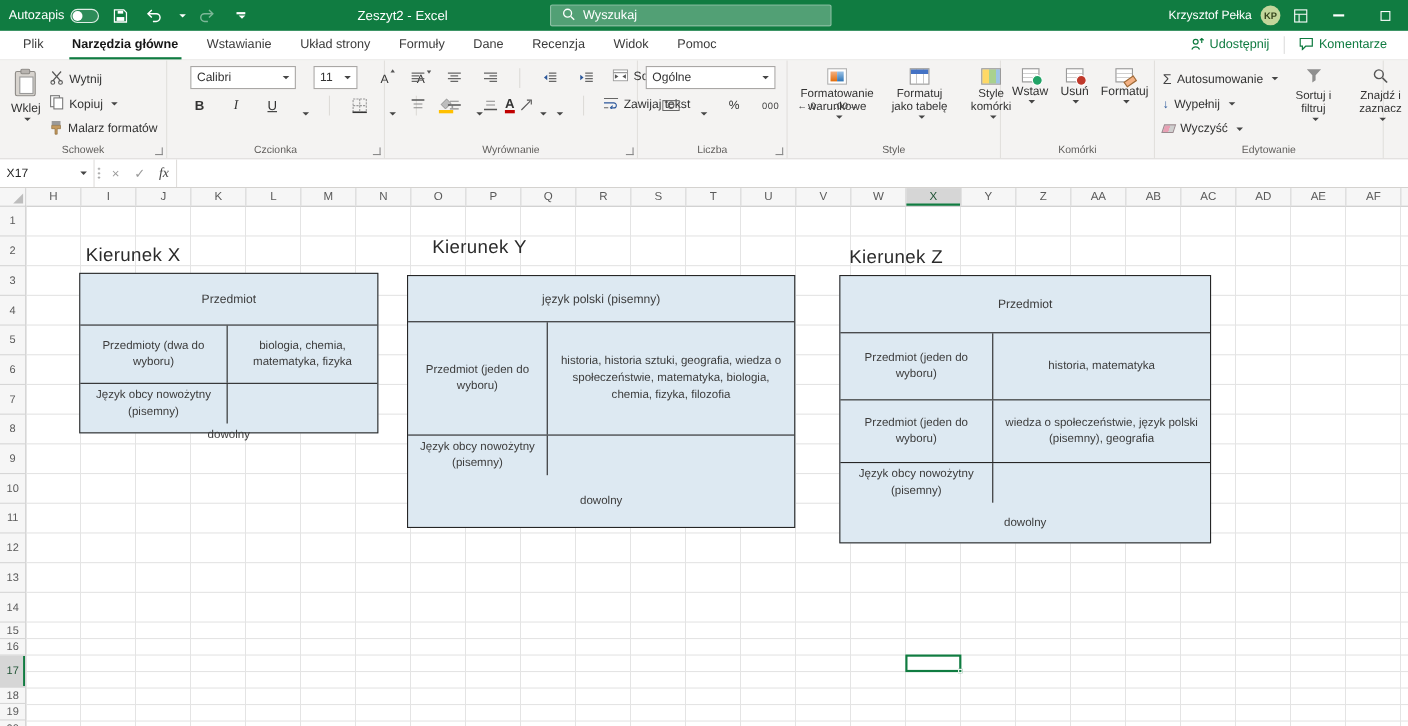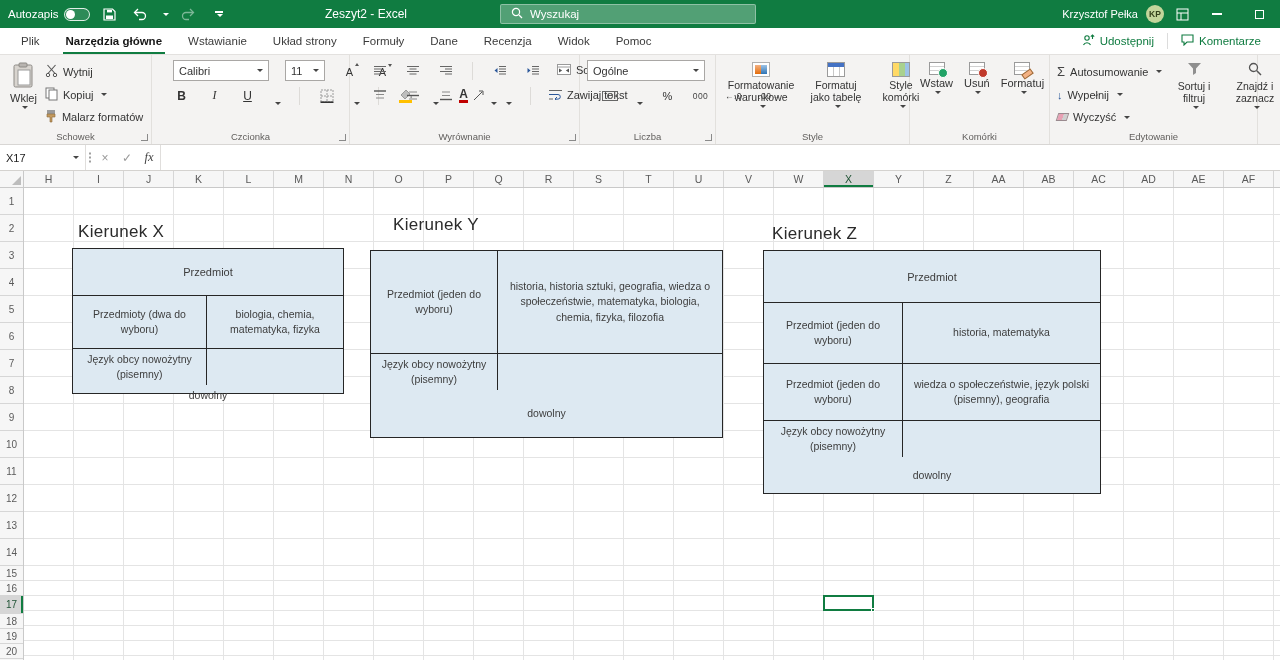--- a/index.html
+++ b/index.html
@@ -580,21 +580,21 @@
         <div class="row-h" style="height: 27px;">7</div>
         <div class="row-h" style="height: 27px;">8</div>
         <div class="row-h" style="height: 27px;">9</div>
         <div class="row-h" style="height: 27px;">10</div>
         <div class="row-h" style="height: 27px;">11</div>
         <div class="row-h" style="height: 27px;">12</div>
         <div class="row-h" style="height: 27px;">13</div>
         <div class="row-h" style="height: 27px;">14</div>
         <div class="row-h" style="height: 15px;">15</div>
         <div class="row-h" style="height: 15px;">16</div>
-        <div class="row-h sel" style="height: 18px;">17</div>
+        <div class="row-h sel" style="height: 29px;">17</div>
         <div class="row-h" style="height: 15px;">18</div>
         <div class="row-h" style="height: 15px;">19</div>
         <div class="row-h" style="height: 15px;">20</div>
       </div>
     <div class="grid-body">
       <div class="grid-rows">
           <div class="grid-row" style="height: 27px;"></div>
           <div class="grid-row" style="height: 27px;"></div>
           <div class="grid-row" style="height: 27px;"></div>
           <div class="grid-row" style="height: 27px;"></div>
@@ -623,20 +623,21 @@
               <div class="it-cell it-left" style="width: 134px;">Przedmioty (dwa do wyboru)</div>
               <div class="it-cell it-val">biologia, chemia, matematyka, fizyka</div>
             </div>
             <div class="it-row" style="height: 44px;">
               <div class="it-cell it-left" style="width: 134px;">Język obcy nowożytny (pisemny)</div>
               <div class="it-cell it-val">dowolny</div>
             </div>
           </div>
           <div class="sheet-title" style="left: 350px; top: 27px; margin-left: 19px;">Kierunek Y</div>
           <div class="info-table" style="left: 346px; top: 62px; width: 353px;">
+            <div class="it-header" style="height: 42px;">język polski (pisemny)</div>
             <div class="it-row" style="height: 103px;">
               <div class="it-cell it-left" style="width: 127px;">Przedmiot (jeden do wyboru)</div>
               <div class="it-cell it-val">historia, historia sztuki, geografia, wiedza o społeczeństwie, matematyka, biologia, chemia, fizyka, filozofia</div>
             </div>
             <div class="it-row" style="height: 83px;">
               <div class="it-cell it-left" style="width: 127px;">Język obcy nowożytny (pisemny)</div>
               <div class="it-cell it-val">dowolny</div>
             </div>
           </div>
           <div class="sheet-title" style="left: 748px; top: 36px;">Kierunek Z</div>

